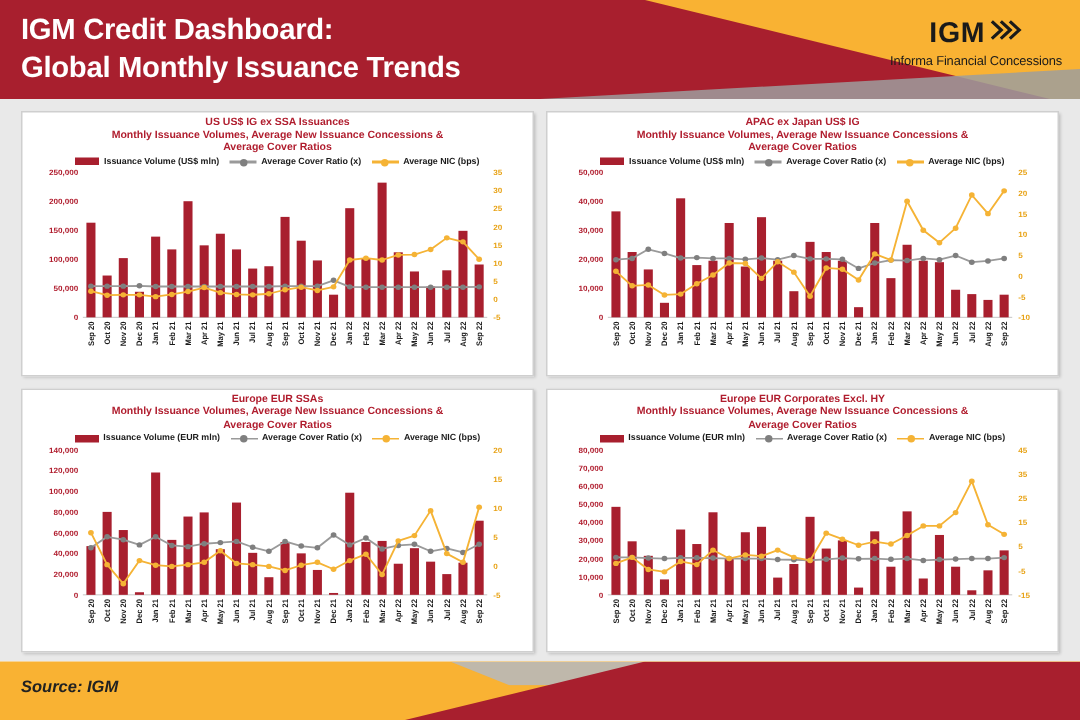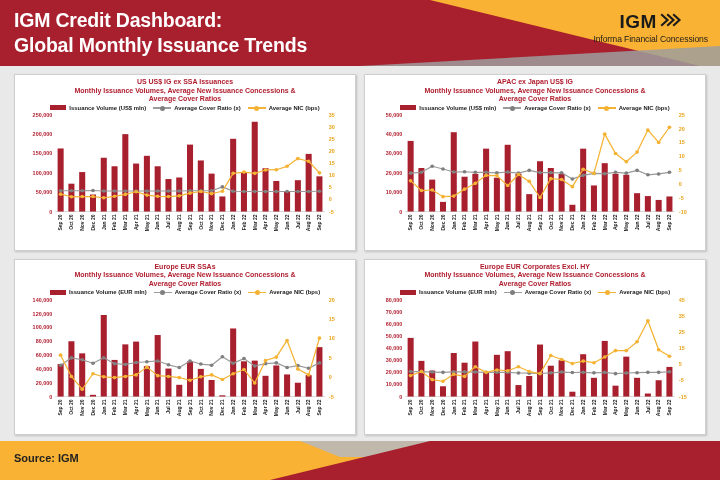--- a/index.html
+++ b/index.html
@@ -58,21 +58,21 @@
     clip-path: polygon(430px 0, 720px 0, 720px 39px, 270px 39px);
   }
   .footer .gray-wedge {
     position: absolute; left: 300px; top: 0; width: 420px; height: 16px;
     background: #b8b8b8;
     clip-path: polygon(0 0, 360px 0, 200px 16px, 40px 16px);
     opacity: .9;
   }
   .footer-source {
     position: absolute; left: 14px; top: 11px; z-index: 4;
-    font-size: 11px; font-weight: bold; color: #222;
+    font-size: 11px; font-style: italic; font-weight: bold; color: #222;
   }
 
   
   .grid {
     position: absolute; left: 0; top: 66px; width: 720px; height: 375px;
     display: grid; grid-template-columns: 1fr 1fr; grid-template-rows: 1fr 1fr;
     gap: 8px; padding: 8px 14px 6px 14px;
   }
   .panel {
     position: relative; background: #ffffff;

